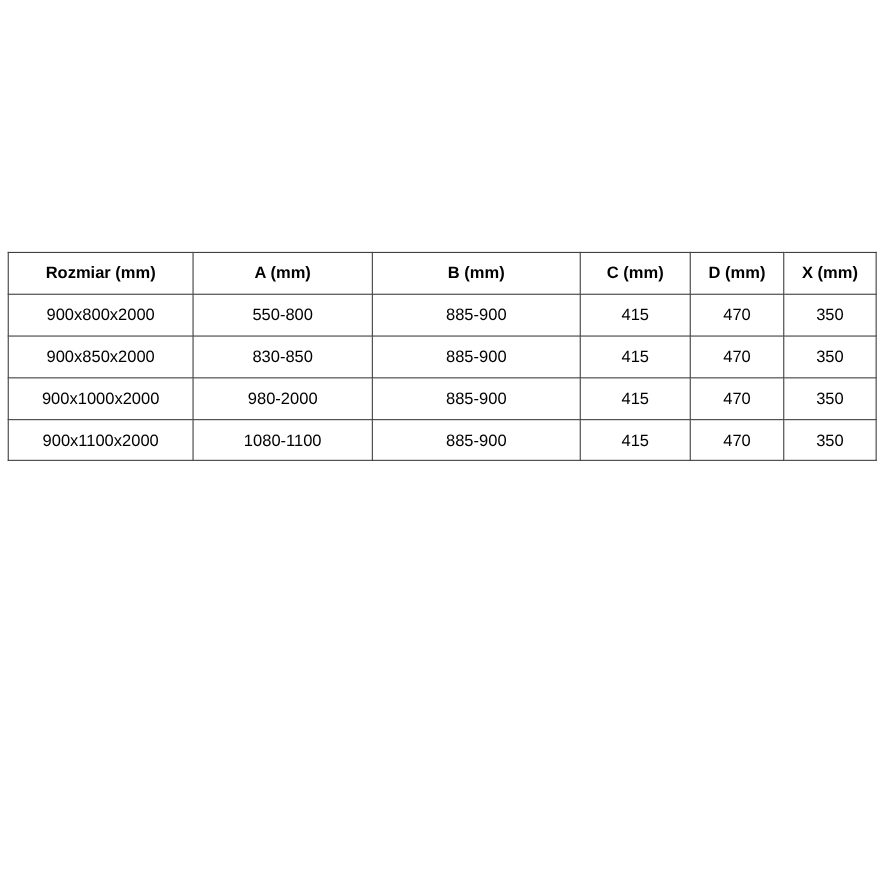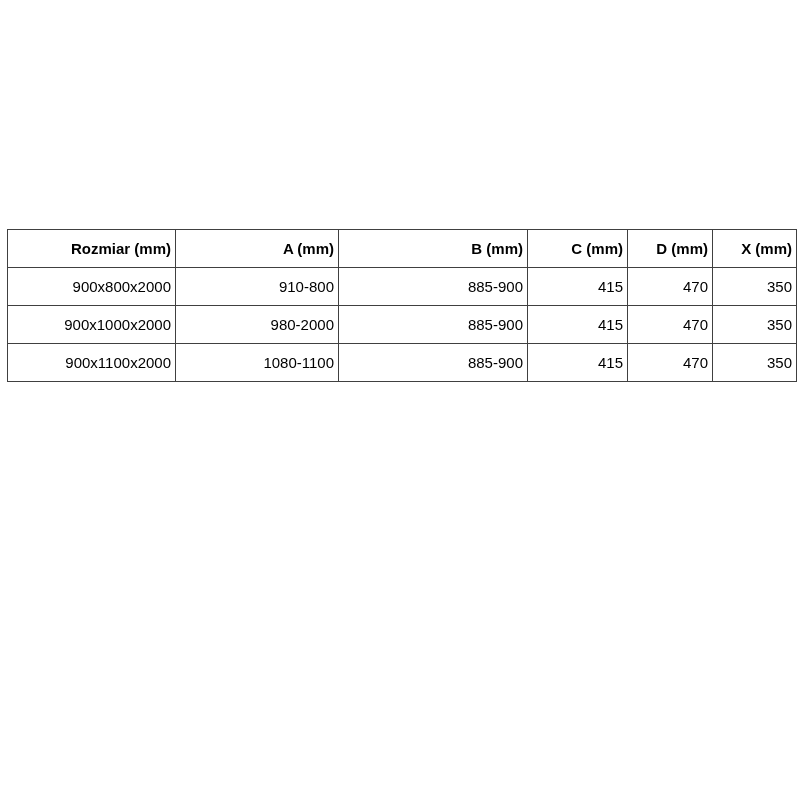--- a/index.html
+++ b/index.html
@@ -22,21 +22,21 @@
     width: 789px;
     border-collapse: collapse;
     table-layout: fixed;
     background: #ffffff;
   }
   .spec-table th,
   .spec-table td {
     border: 1px solid #404040;
     height: 36.9px;
     padding: 0 4px;
-    text-align: right;
+    text-align: center;
     vertical-align: middle;
     font-size: 15px;
     color: #000000;
     white-space: nowrap;
     overflow: hidden;
   }
   .spec-table th {
     font-weight: bold;
   }
   
@@ -66,21 +66,29 @@
         <th>A (mm)</th>
         <th>B (mm)</th>
         <th>C (mm)</th>
         <th>D (mm)</th>
         <th>X (mm)</th>
       </tr>
     </thead>
     <tbody id="table-body">
         <tr>
           <td>900x800x2000</td>
-          <td>910-800</td>
+          <td>550-800</td>
+          <td>885-900</td>
+          <td>415</td>
+          <td>470</td>
+          <td>350</td>
+        </tr>
+        <tr>
+          <td>900x850x2000</td>
+          <td>830-850</td>
           <td>885-900</td>
           <td>415</td>
           <td>470</td>
           <td>350</td>
         </tr>
         <tr>
           <td>900x1000x2000</td>
           <td>980-2000</td>
           <td>885-900</td>
           <td>415</td>

